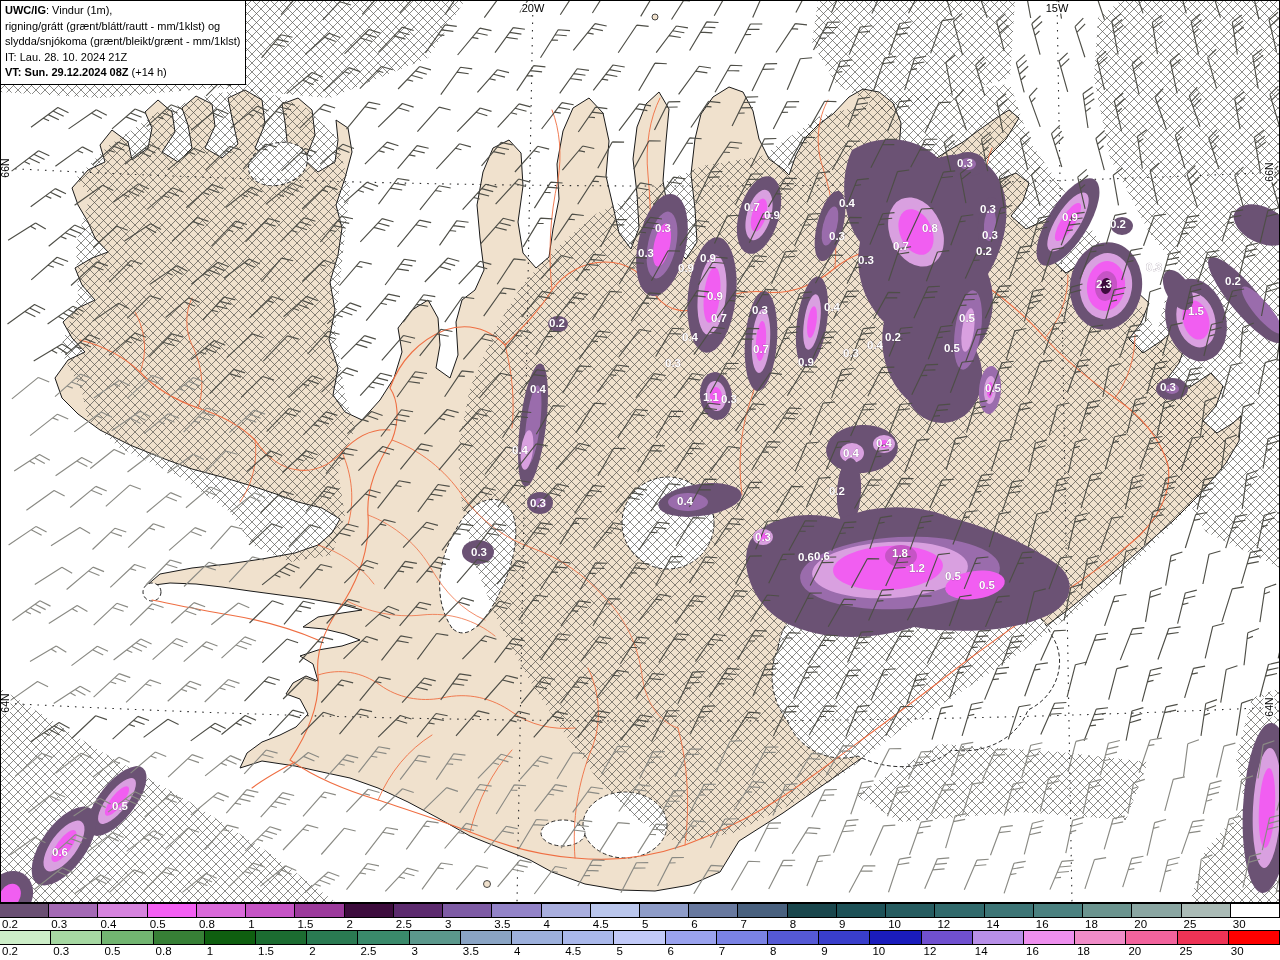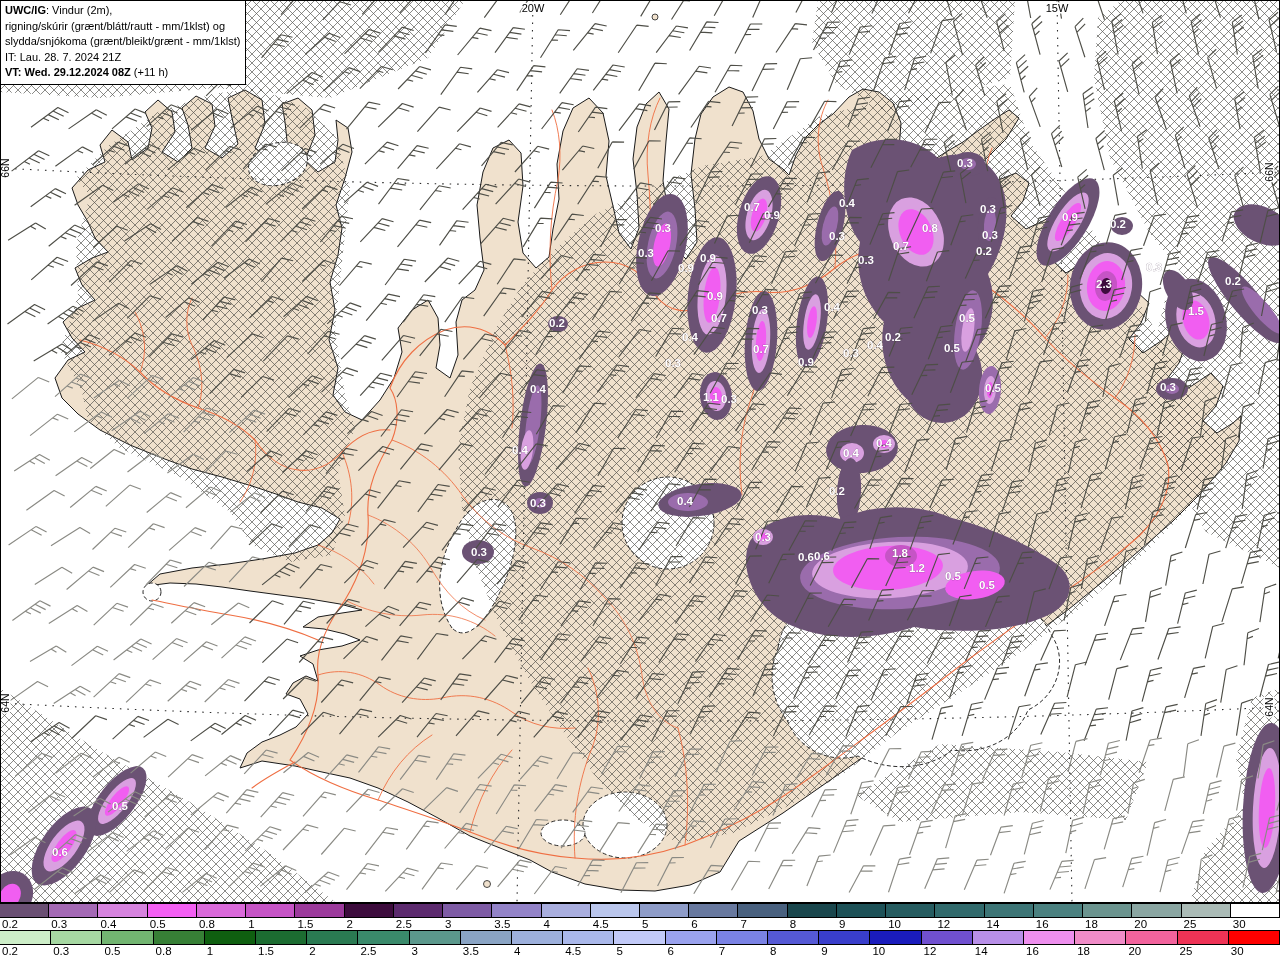--- a/index.html
+++ b/index.html
@@ -1147,25 +1147,25 @@
         <text transform="translate(9,168) rotate(-90)" text-anchor="middle" font-size="10.5" fill="#000" stroke="#fff" stroke-width="3" paint-order="stroke">66N</text>
         <text transform="translate(1273,172) rotate(-90)" text-anchor="middle" font-size="10.5" fill="#000" stroke="#fff" stroke-width="3" paint-order="stroke">66N</text>
         <text transform="translate(9,703) rotate(-90)" text-anchor="middle" font-size="10.5" fill="#000" stroke="#fff" stroke-width="3" paint-order="stroke">64N</text>
         <text transform="translate(1273,707) rotate(-90)" text-anchor="middle" font-size="10.5" fill="#000" stroke="#fff" stroke-width="3" paint-order="stroke">64N</text>
       </g>
 
   <rect x="0.5" y="0.5" width="1279" height="902" fill="none" stroke="#000" stroke-width="1"></rect>
 </svg>
 
 <div class="title-box">
-  <div><b>UWC/IG</b><span>: Vindur (2m),</span></div>
-  <div>rigning/skúrir (grænt/blátt/rautt - mm/1klst) og</div>
+  <div><b>UWC/IG</b><span>: Vindur (1m),</span></div>
+  <div>rigning/grátt (grænt/blátt/rautt - mm/1klst) og</div>
   <div>slydda/snjókoma (grænt/bleikt/grænt - mm/1klst)</div>
-  <div>IT: Lau. 28. 7. 2024 21Z</div>
-  <div><b>VT: Wed. 29.12.2024 08Z</b><span> (+11 h)</span></div>
+  <div>IT: Lau. 28. 10. 2024 21Z</div>
+  <div><b>VT: Sun. 29.12.2024 08Z</b><span> (+14 h)</span></div>
 </div>
 
 <div class="legend">
   <div class="bar" id="snow-bar">
         <div class="seg" style="left: 0px; width: 49.2308px; background: rgb(106, 79, 115);"></div>
         <div class="seg" style="left: 49.2308px; width: 49.2308px; background: rgb(164, 105, 181);"></div>
         <div class="seg" style="left: 98.4615px; width: 49.2308px; background: rgb(214, 131, 222);"></div>
         <div class="seg" style="left: 147.692px; width: 49.2308px; background: rgb(243, 95, 243);"></div>
         <div class="seg" style="left: 196.923px; width: 49.2308px; background: rgb(218, 106, 218);"></div>
         <div class="seg" style="left: 246.154px; width: 49.2308px; background: rgb(198, 84, 198);"></div>

